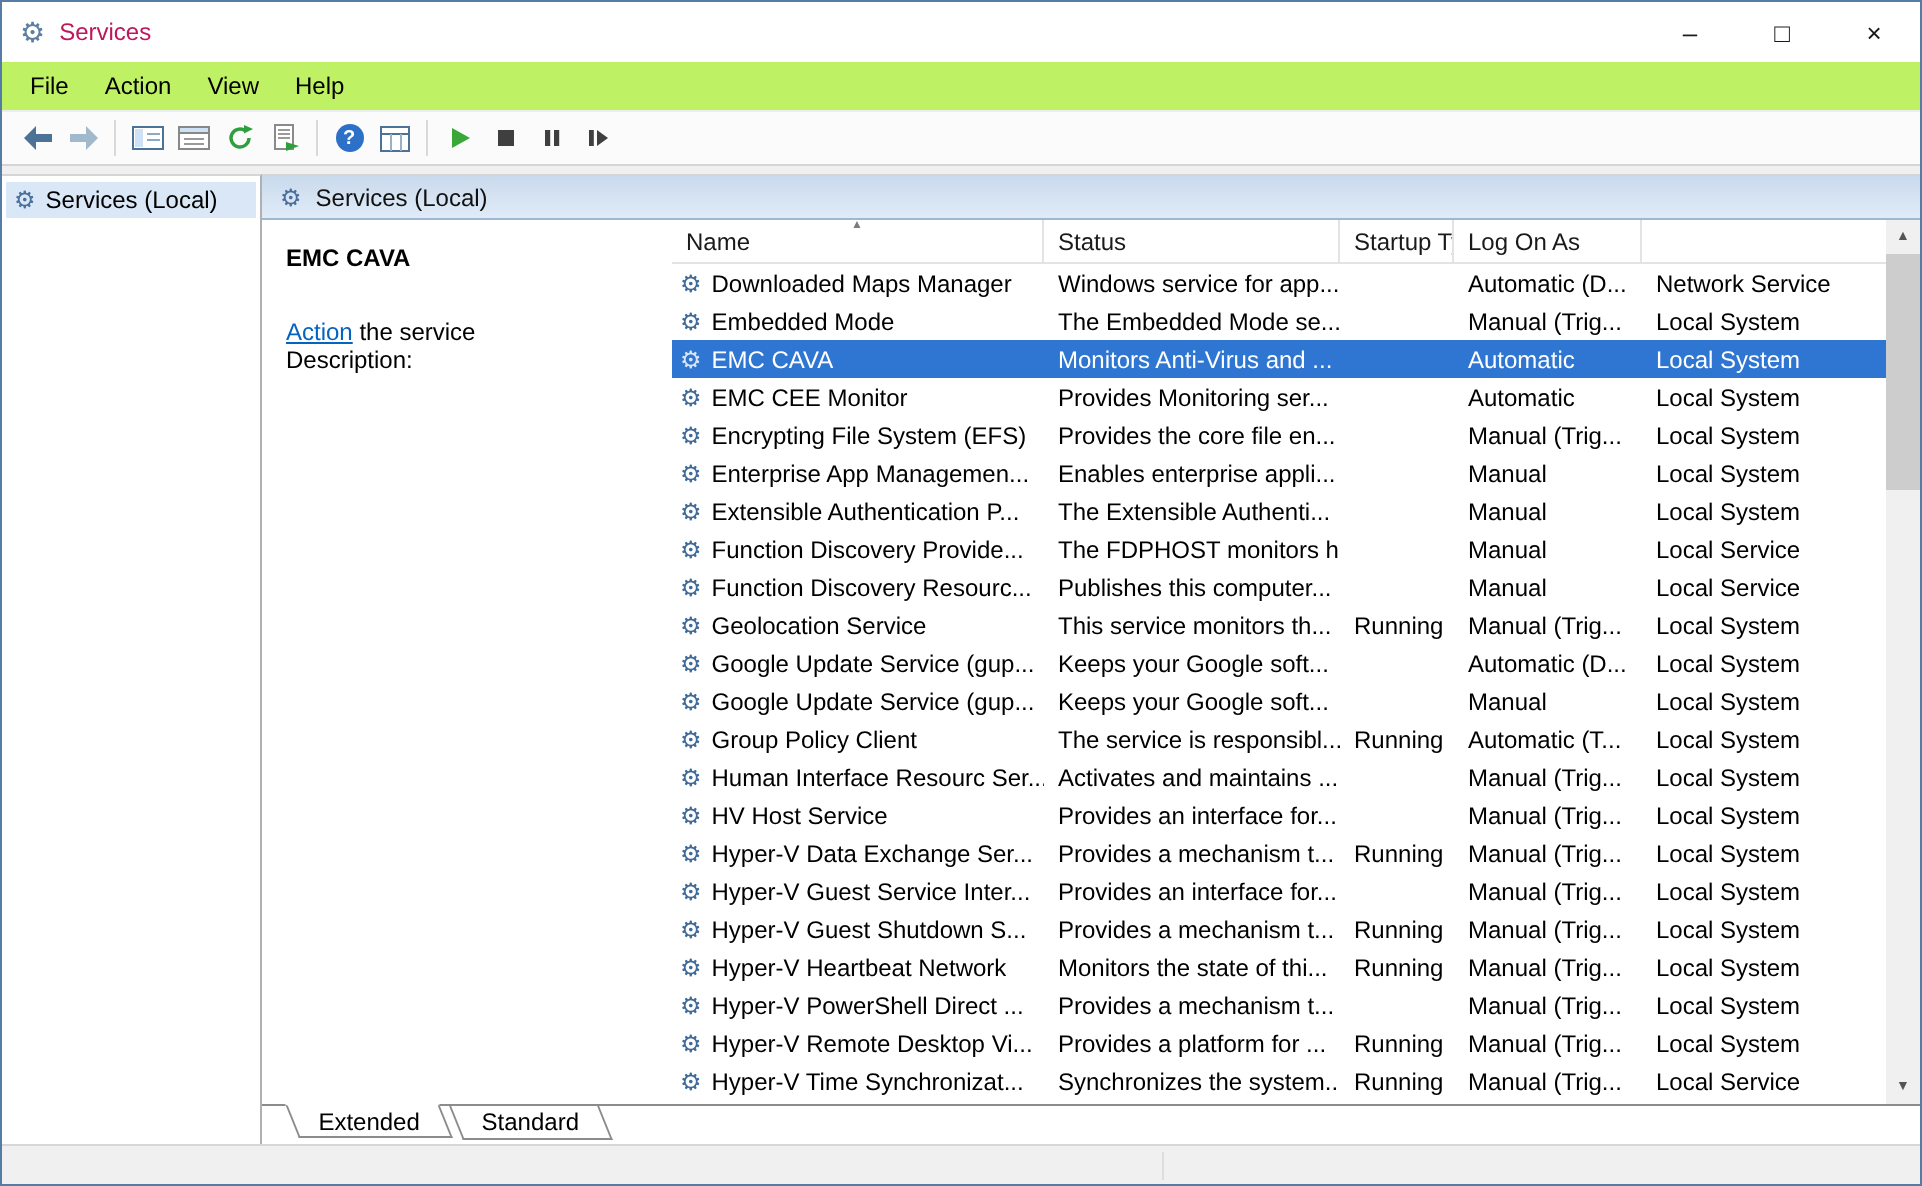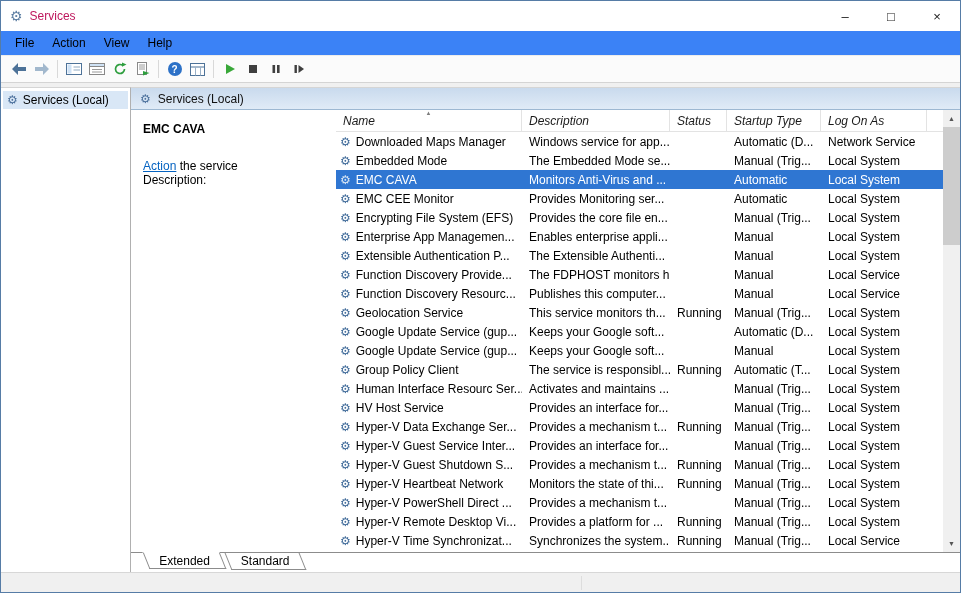--- a/index.html
+++ b/index.html
@@ -10,21 +10,21 @@
             display:flex; flex-direction:column; overflow:hidden; }
 
   
   .titlebar { height:30px; flex:0 0 30px; display:flex; align-items:center; background:#fff; padding-left:9px; }
   .app-icon { font-size:14px; color:#5e7fa3; margin-right:7px; line-height:1; }
   .title-text { font-size:12px; color:#be185d; }
   .win-controls { margin-left:auto; display:flex; height:100%; }
   .win-btn { width:46px; display:flex; align-items:center; justify-content:center; font-size:13px; color:#1a1a1a; }
 
   
-  .menubar { height:24px; flex:0 0 24px; display:flex; align-items:center; background:#3b82f6; padding-left:5px; }
+  .menubar { height:24px; flex:0 0 24px; display:flex; align-items:center; background:#bef264; padding-left:5px; }
   .menu-item { padding:3px 9px; font-size:12px; color:#000; }
 
   
   .toolbar { height:28px; flex:0 0 28px; background:#fbfbfb; border-top:1px solid #ececec;
              border-bottom:1px solid #d4d4d4; display:flex; align-items:center; padding-left:6px; }
   .tb-btn { width:23px; height:23px; display:flex; align-items:center; justify-content:center; border-radius:2px; }
   .tb-sep { width:1px; height:18px; background:#d9d9d9; margin:0 4px; }
   .help-circle { width:14px; height:14px; border-radius:50%; background:#2c71c7; color:#fff; font-size:10px;
                  font-weight:bold; display:flex; align-items:center; justify-content:center; }
 
@@ -50,21 +50,21 @@
   .start-line { margin-top:23px; }
   .link { color:#0563c1; text-decoration:underline; }
   .desc-label { }
   .desc-text { margin-top:2px; line-height:1.4; width:182px; }
 
   
   .listview { flex:1; display:flex; flex-direction:column; min-width:0; }
   .lv-grid { display:grid; grid-template-columns:186px 148px 57px 94px 106px 1fr; }
   .lv-header { height:22px; flex:0 0 22px; font-size:12px; color:#1a1a1a; border-bottom:1px solid #e3e3e3; }
   .hcell { display:flex; align-items:center; padding-left:7px; border-right:1px solid #e3e3e3; position:relative;
-           white-space:nowrap; overflow:hidden;font-style:italic; }
+           white-space:nowrap; overflow:hidden; }
   .sort-caret { position:absolute; top:0; left:50%; transform:translateX(-50%); font-size:6px; color:#7c7c7c; }
   .lv-body { flex:1; overflow:hidden; background:#fff; }
   .lv-row { height:19px; align-items:center; font-size:12px; color:#000; }
   .lv-row.selected { background:#2f76d2; color:#fff; }
   .lv-row.selected .gear { color:#d9e6f4; }
   .cell { padding-left:7px; white-space:nowrap; overflow:hidden; }
   .c-name { display:flex; align-items:center; gap:5px; padding-left:4px; }
   .gear { font-size:12px; color:#3f6a99; line-height:1; flex:0 0 auto; }
 
   
@@ -211,23 +211,20 @@
           <div class="desc-label">Description:</div>
         </div>
 
         <div class="listview">
           <div class="lv-header lv-grid">
             <div class="hcell">
               <span class="sort-caret">▲</span>
               <span>Name</span>
             </div>
             <div class="hcell">
-                <span>Description</span>
-              </div>
-            <div class="hcell">
                 <span>Status</span>
               </div>
             <div class="hcell">
                 <span>Startup Type</span>
               </div>
             <div class="hcell">
                 <span>Log On As</span>
               </div>
             <div class="hcell" style="border-right:none"></div>
           </div>

